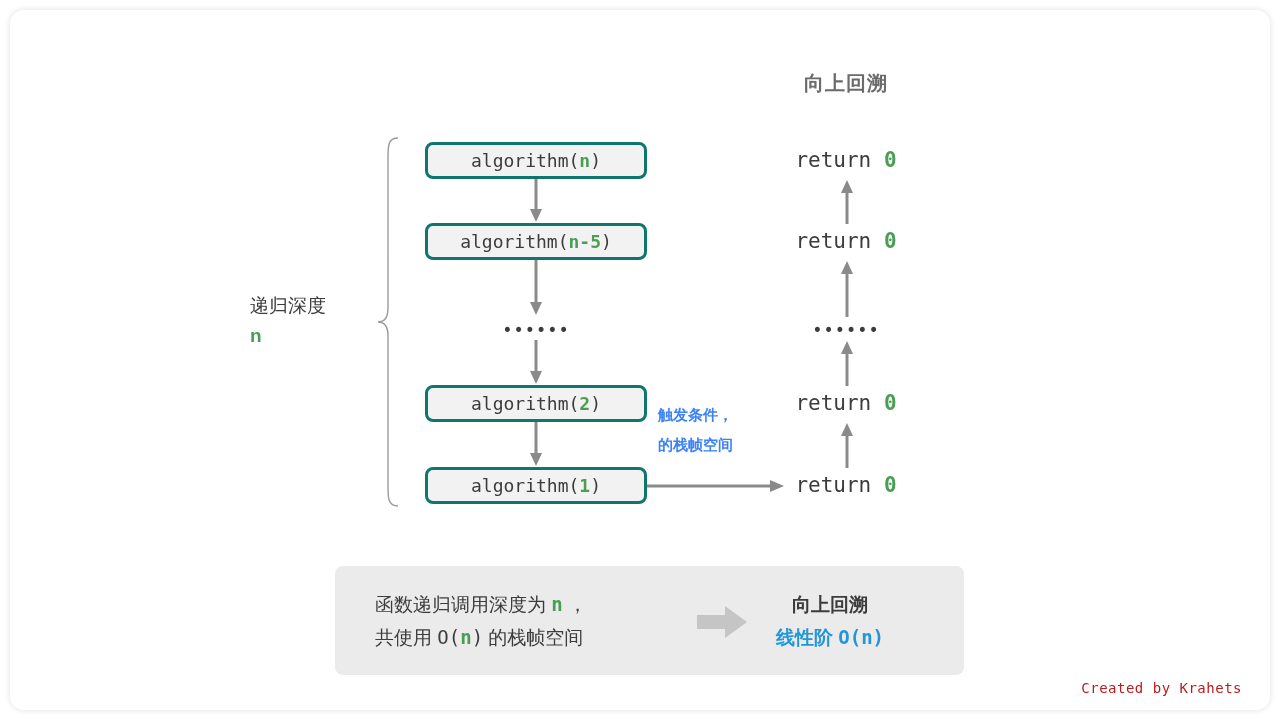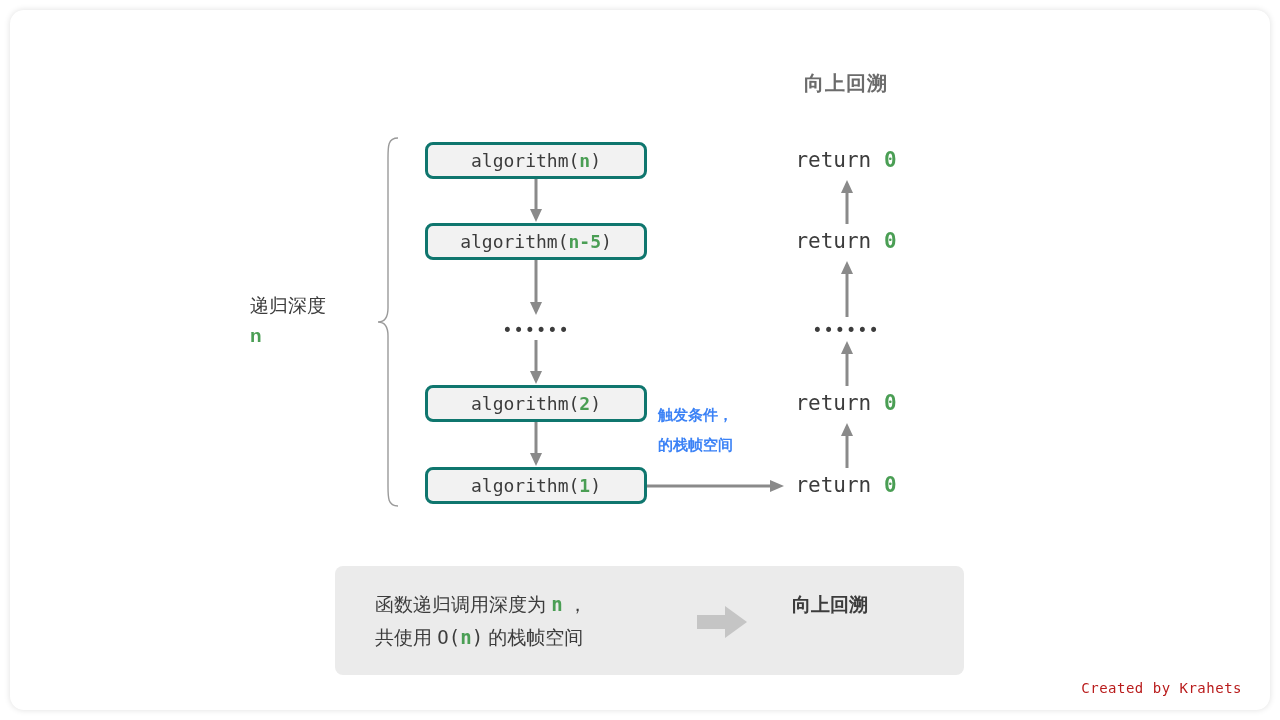--- a/index.html
+++ b/index.html
@@ -285,18 +285,22 @@
         <span>的栈帧空间</span>
       </div>
     </div>
 
     <svg class="abs" style="left:362px; top:40px;" width="52" height="32">
       <polygon points="0,9 28,9 28,0 50,16 28,32 28,23 0,23" fill="#c5c5c5"></polygon>
     </svg>
 
     <div class="abs" id="summary-right">
       <span class="r1">向上回溯</span>
+      <span class="r2">
+        <span>线性阶</span>
+        <span class="mono">O(n)</span>
+      </span>
     </div>
   </div>
 
   <div class="abs" id="credit">Created by Krahets</div>
 
 </div>
 
 </body></html>

